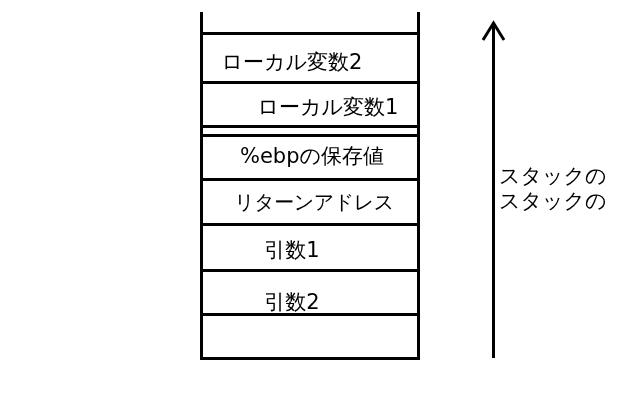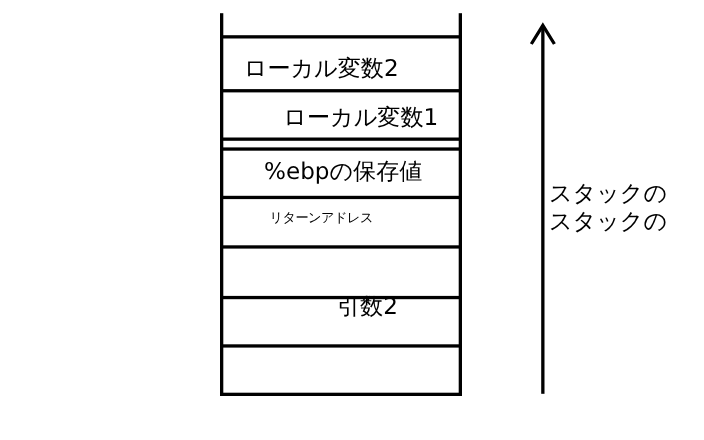--- a/index.html
+++ b/index.html
@@ -61,22 +61,23 @@
     left: 0px;
     width: 184px;
     text-align: center;
     font-size: 21px;
     line-height: 1;
     letter-spacing: 0px;
     white-space: nowrap;
     color: #000000;
   }
   .cell-label.narrow {
-    font-size: 12px;
+    font-size: 20px;
     letter-spacing: -0.5px;
+    margin-left: 22px;
   }
 
   
   .arrow-group {
     position: absolute;
     left: 470px;
     top: 14px;
     width: 60px;
     height: 350px;
   }
@@ -129,22 +130,23 @@
     <div class="rule" style="top:345px;"></div>
 
     <div class="cell-label" style="top:40px;">ローカル変数2</div>
 
     <div class="cell-label" style="top:85px;margin-left:36px;">ローカル変数1</div>
 
     <div class="cell-label" style="top:134px;text-align:right;">%ebpの保存値</div>
 
     <div class="cell-label narrow" style="top:180px;">リターンアドレス</div>
 
+    <div class="cell-label" style="top:228px;">引数1</div>
 
-    <div class="cell-label" style="top:256px;padding-left:42px;">引数2</div>
+    <div class="cell-label" style="top:280px;">引数2</div>
 
   </div>
 
   <div class="arrow-group">
     <div class="arrow-shaft"></div>
     <svg class="arrow-head" viewBox="0 0 28 22">
       <path d="M 3 20 L 13.5 3 L 24 20" fill="none" stroke="#000000" stroke-width="3" stroke-linecap="butt" stroke-linejoin="miter"></path>
     </svg>
   </div>
 

